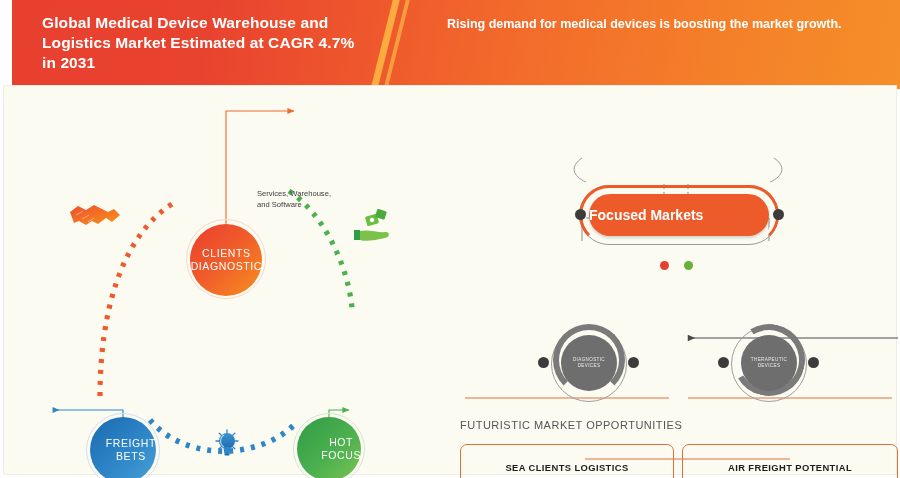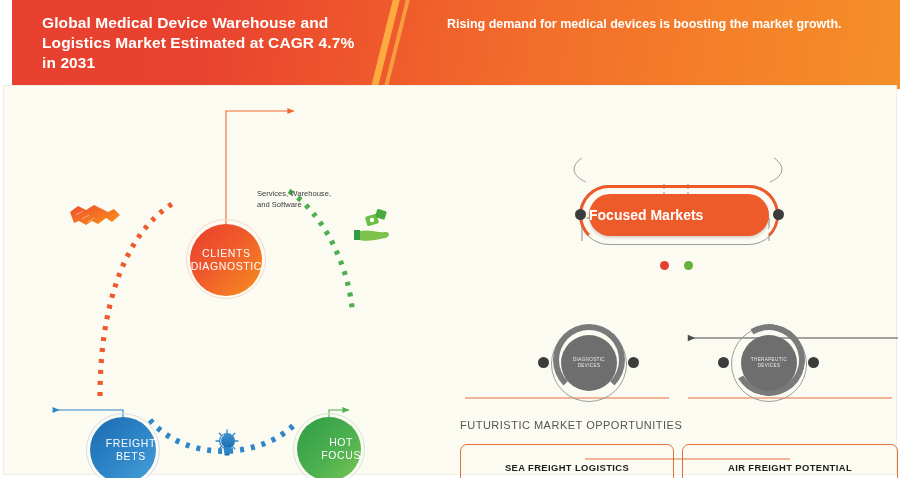--- a/index.html
+++ b/index.html
@@ -307,21 +307,21 @@
         <span>THERAPEUTIC</span><br>
         <span>DEVICES</span>
       </span>
     </div>
     <div class="dot-dark" style="left:714px; top:271px;"></div>
     <div class="dot-dark" style="left:804px; top:271px;"></div>
 
     <div class="fmo-label">FUTURISTIC MARKET OPPORTUNITIES</div>
 
     <div class="opt-box" id="opt-sea">
-      <span>SEA FREIGHT LOGISTICS</span>
+      <span>SEA CLIENTS LOGISTICS</span>
     </div>
 
     <div class="opt-box" id="opt-air">
       <span>AIR FREIGHT POTENTIAL</span>
     </div>
 
    </div>
   </div>
 </div>
 

